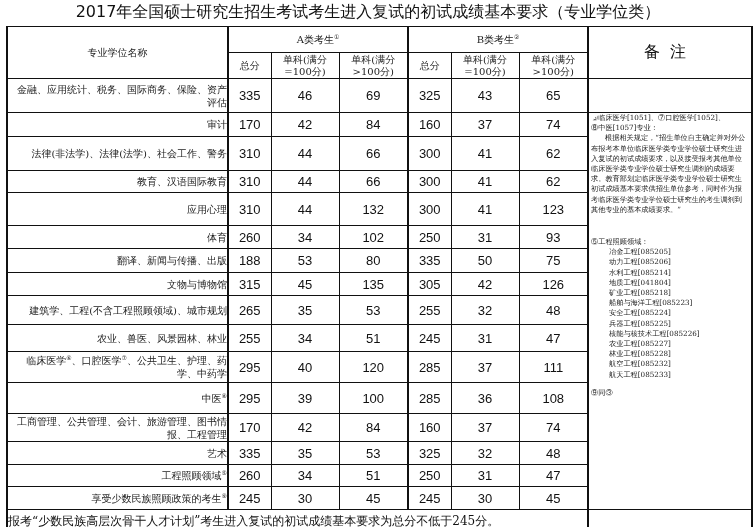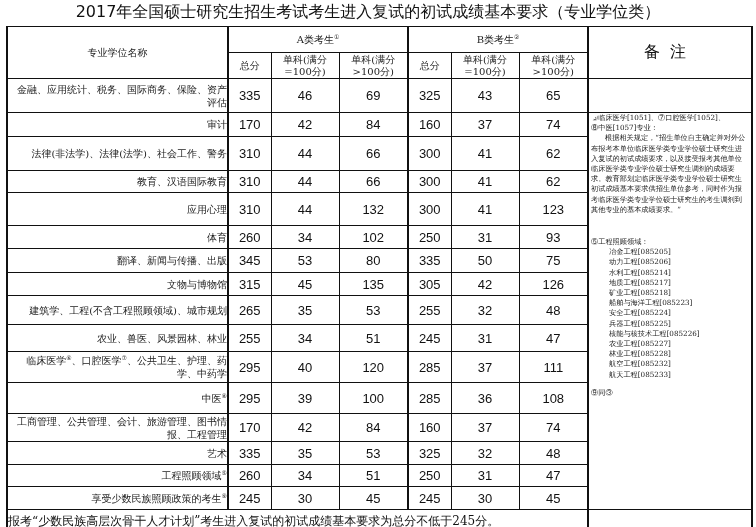--- a/index.html
+++ b/index.html
@@ -89,21 +89,21 @@
       <td class="num thickR">74</td>
       <td class="remarks" rowspan="15">
         <p>⑥临床医学[1051]、⑦口腔医学[1052]、</p>
         <p>⑧中医[1057]专业：</p>
         <p class="first-indent">根据相关规定，“招生单位自主确定并对外公布报考本单位临床医学类专业学位硕士研究生进入复试的初试成绩要求，以及接受报考其他单位临床医学类专业学位硕士研究生调剂的成绩要求。教育部划定临床医学类专业学位硕士研究生初试成绩基本要求供招生单位参考，同时作为报考临床医学类专业学位硕士研究生的考生调剂到其他专业的基本成绩要求。”</p>
         <p style="height:22px"></p>
         <p>⑤工程照顾领域：</p>
         <p class="indent">冶金工程[085205]</p>
         <p class="indent">动力工程[085206]</p>
         <p class="indent">水利工程[085214]</p>
-        <p class="indent">地质工程[085217]</p>
+        <p class="indent">地质工程[041804]</p>
         <p class="indent">矿业工程[085218]</p>
         <p class="indent">船舶与海洋工程[085223]</p>
         <p class="indent">安全工程[085224]</p>
         <p class="indent">兵器工程[085225]</p>
         <p class="indent">核能与核技术工程[085226]</p>
         <p class="indent">农业工程[085227]</p>
         <p class="indent">林业工程[085228]</p>
         <p class="indent">航空工程[085232]</p>
         <p class="indent">航天工程[085233]</p>
         <p style="height:8px"></p>
@@ -146,21 +146,21 @@
       <td class="num">260</td>
       <td class="num">34</td>
       <td class="num thickR">102</td>
       <td class="num">250</td>
       <td class="num">31</td>
       <td class="num thickR">93</td>
     </tr>
 
     <tr style="height:24px">
       <td class="name outerL thickR">翻译、新闻与传播、出版</td>
-      <td class="num">345</td>
+      <td class="num">188</td>
       <td class="num">53</td>
       <td class="num thickR">80</td>
       <td class="num">335</td>
       <td class="num">50</td>
       <td class="num thickR">75</td>
     </tr>
 
     <tr class="thickTop" style="height:23px">
       <td class="name outerL thickR">文物与博物馆</td>
       <td class="num">315</td>

